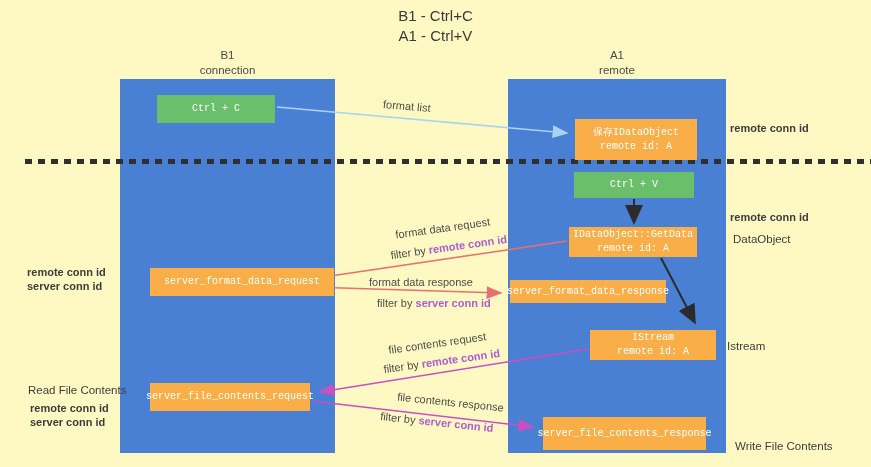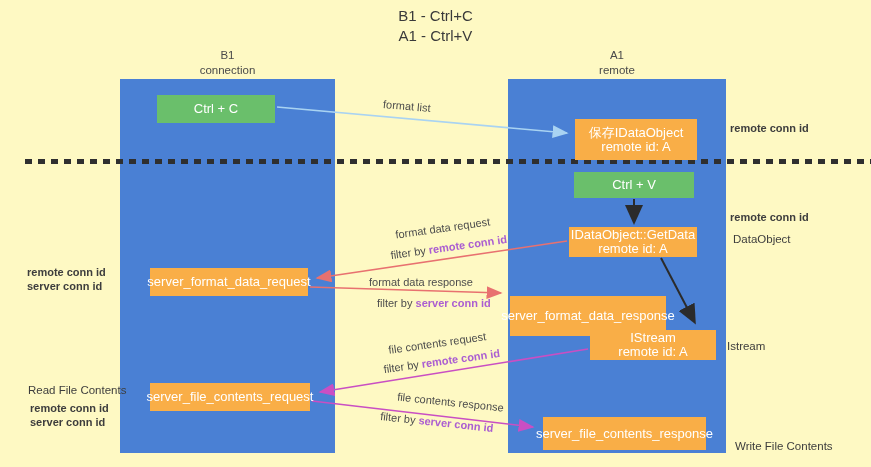--- a/index.html
+++ b/index.html
@@ -13,22 +13,22 @@
     text-align: center; font-size: 15px; line-height: 20px; color: #3a3a3a;
   }
   .col-header {
     position: absolute; text-align: center; font-size: 11.5px;
     line-height: 15px; color: #4a4a4a;
   }
   .column { position: absolute; top: 79px; height: 374px; background: #4a80d4; }
   .box {
     position: absolute; display: flex; flex-direction: column;
     align-items: center; justify-content: center;
-    background: #f9ae47; color: #ffffff; font-size: 13px; line-height: 14px;
-    text-align: center; white-space: nowrap;
+    background: #f9ae47; color: #ffffff; font-size: 10px; line-height: 14px;
+    text-align: center; white-space: nowrap; font-family: Liberation Mono, monospace;
   }
   .box.green { background: #6abf6b; }
   .dashed-line {
     position: absolute; left: 25px; top: 159px; width: 846px; height: 5px;
     background: repeating-linear-gradient(90deg, #2f2f2f 0 7px, transparent 7px 13px);
   }
   .flow-label {
     position: absolute; font-size: 11px; color: #4d4d4d; white-space: nowrap;
   }
   .hl-purple { color: #ab5ed1; font-weight: bold; }
@@ -96,25 +96,25 @@
 
   <div class="box green" style="left:574px; top:172px; width:120px; height:26px;">
     <span>Ctrl + V</span>
   </div>
 
   <div class="box" style="left:569px; top:227px; width:128px; height:30px;text-align:center;">
     <span>IDataObject::GetData</span>
     <span>remote id: A</span>
   </div>
 
-  <div class="box" style="left:150px; top:268px; width:158px; height:28px;">
+  <div class="box" style="left:150px; top:268px; width:184px; height:28px;">
     <span>server_format_data_request</span>
   </div>
 
-  <div class="box" style="left:510px; top:296px; width:156px; height:40px;">
+  <div class="box" style="left:510px; top:280px; width:156px; height:23px;">
     <span>server_format_data_response</span>
   </div>
 
   <div class="box" style="left:590px; top:330px; width:126px; height:30px;">
     <span>IStream</span>
     <span>remote id: A</span>
   </div>
 
   <div class="box" style="left:150px; top:383px; width:160px; height:28px;">
     <span>server_file_contents_request</span>

